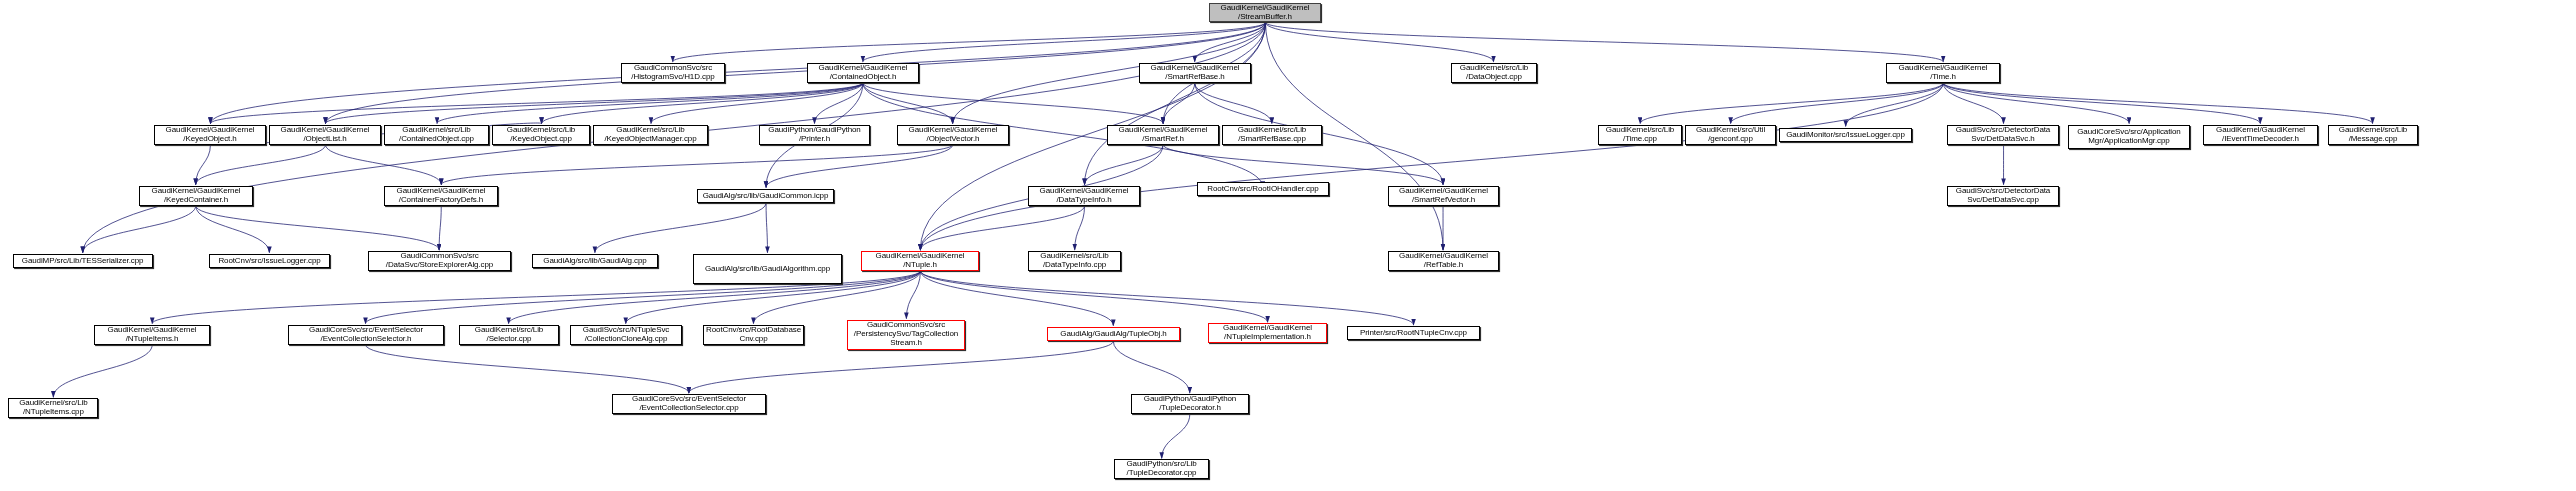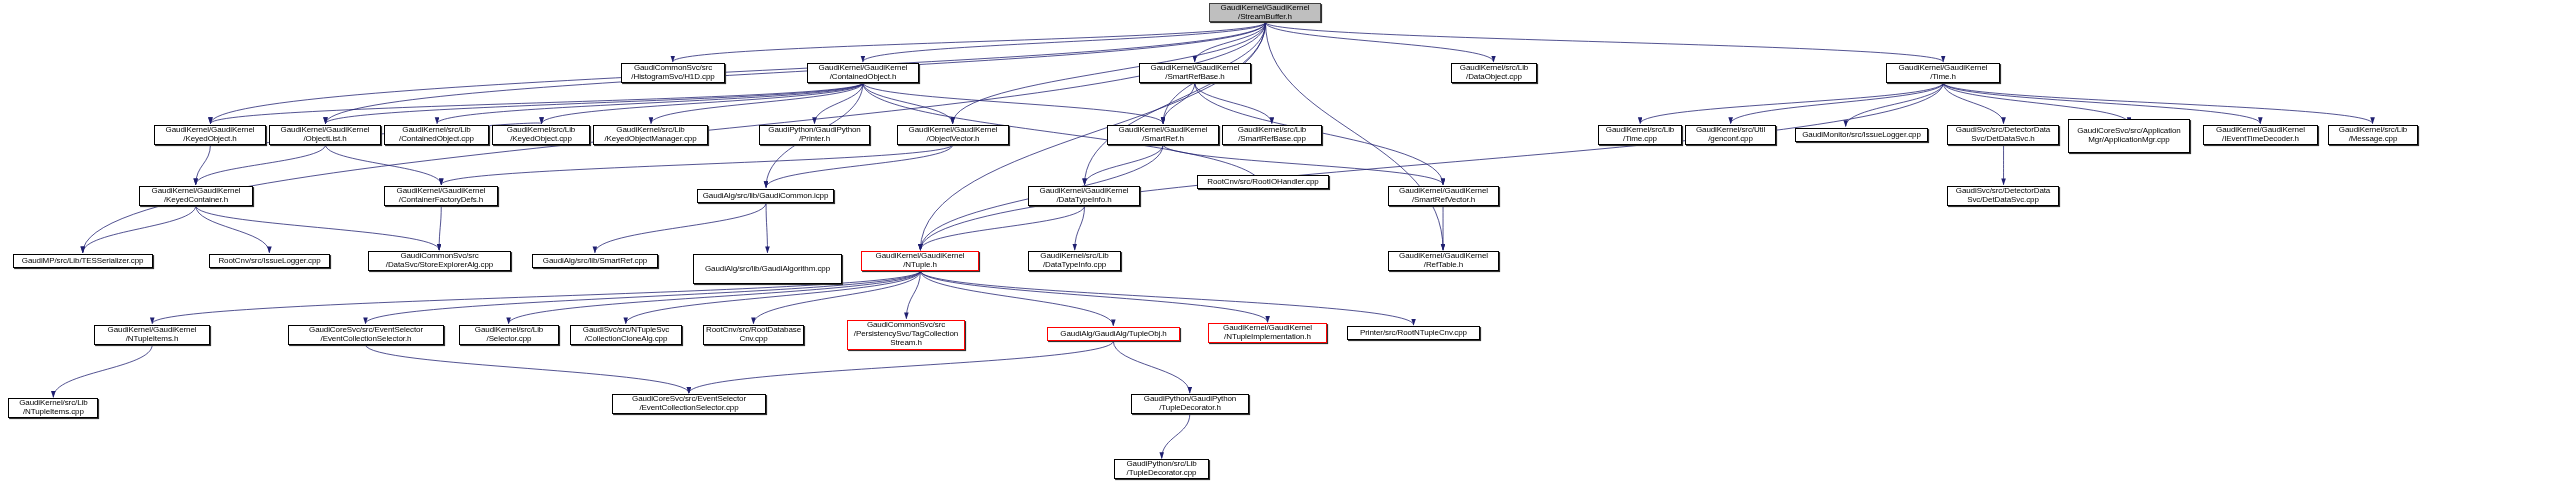--- a/index.html
+++ b/index.html
@@ -156,28 +156,28 @@
 /SmartRefBase.cpp</span>
     </div>
     <div class="node shadow" style="left: 1598px; top: 125px; width: 84px; height: 19.6px;">
       <span class="lbl">GaudiKernel/src/Lib
 /Time.cpp</span>
     </div>
     <div class="node shadow" style="left: 1685px; top: 125px; width: 91px; height: 19.6px;">
       <span class="lbl">GaudiKernel/src/Util
 /genconf.cpp</span>
     </div>
-    <div class="node shadow" style="left: 1779px; top: 128px; width: 133px; height: 14px; margin-left: 16px;">
+    <div class="node shadow" style="left: 1779px; top: 128px; width: 133px; height: 14px;">
       <span class="lbl">GaudiMonitor/src/IssueLogger.cpp</span>
     </div>
     <div class="node shadow" style="left: 1947px; top: 125px; width: 112px; height: 19.6px;">
       <span class="lbl">GaudiSvc/src/DetectorData
 Svc/DetDataSvc.h</span>
     </div>
-    <div class="node shadow" style="left: 2068px; top: 119px; width: 122px; height: 34px;">
+    <div class="node shadow" style="left: 2068px; top: 125px; width: 122px; height: 24px;">
       <span class="lbl">GaudiCoreSvc/src/Application
 Mgr/ApplicationMgr.cpp</span>
     </div>
     <div class="node shadow" style="left: 2203px; top: 125px; width: 115px; height: 19.6px;">
       <span class="lbl">GaudiKernel/GaudiKernel
 /IEventTimeDecoder.h</span>
     </div>
     <div class="node shadow" style="left: 2328px; top: 125px; width: 90px; height: 19.6px;">
       <span class="lbl">GaudiKernel/src/Lib
 /Message.cpp</span>
@@ -190,21 +190,21 @@
       <span class="lbl">GaudiKernel/GaudiKernel
 /ContainerFactoryDefs.h</span>
     </div>
     <div class="node shadow" style="left: 697px; top: 189px; width: 137px; height: 14px; align-items: center;">
       <span class="lbl">GaudiAlg/src/lib/GaudiCommon.icpp</span>
     </div>
     <div class="node shadow" style="left: 1028px; top: 186px; width: 112px; height: 19.6px;">
       <span class="lbl">GaudiKernel/GaudiKernel
 /DataTypeInfo.h</span>
     </div>
-    <div class="node shadow" style="left: 1197px; top: 175px; width: 132px; height: 14px;">
+    <div class="node shadow" style="left: 1197px; top: 182px; width: 132px; height: 14px;">
       <span class="lbl">RootCnv/src/RootIOHandler.cpp</span>
     </div>
     <div class="node shadow" style="left: 1388px; top: 186px; width: 111px; height: 19.6px;">
       <span class="lbl">GaudiKernel/GaudiKernel
 /SmartRefVector.h</span>
     </div>
     <div class="node shadow" style="left: 1947px; top: 186px; width: 112px; height: 19.6px;">
       <span class="lbl">GaudiSvc/src/DetectorData
 Svc/DetDataSvc.cpp</span>
     </div>
@@ -212,21 +212,21 @@
       <span class="lbl">GaudiMP/src/Lib/TESSerializer.cpp</span>
     </div>
     <div class="node shadow" style="left: 209px; top: 254px; width: 121px; height: 14px;">
       <span class="lbl">RootCnv/src/IssueLogger.cpp</span>
     </div>
     <div class="node shadow" style="left: 368px; top: 251px; width: 143px; height: 19.6px;">
       <span class="lbl">GaudiCommonSvc/src
 /DataSvc/StoreExplorerAlg.cpp</span>
     </div>
     <div class="node shadow" style="left: 532px; top: 254px; width: 126px; height: 14px;">
-      <span class="lbl">GaudiAlg/src/lib/SmartRef.cpp</span>
+      <span class="lbl">GaudiAlg/src/lib/GaudiAlg.cpp</span>
     </div>
     <div class="node shadow" style="left: 693px; top: 254px; width: 149px; height: 30px;">
       <span class="lbl">GaudiAlg/src/lib/GaudiAlgorithm.cpp</span>
     </div>
     <div class="node shadow red" style="left: 861px; top: 251px; width: 118px; height: 19.6px;">
       <span class="lbl">GaudiKernel/GaudiKernel
 /NTuple.h</span>
     </div>
     <div class="node shadow" style="left: 1028px; top: 251px; width: 93px; height: 19.6px;">
       <span class="lbl">GaudiKernel/src/Lib

